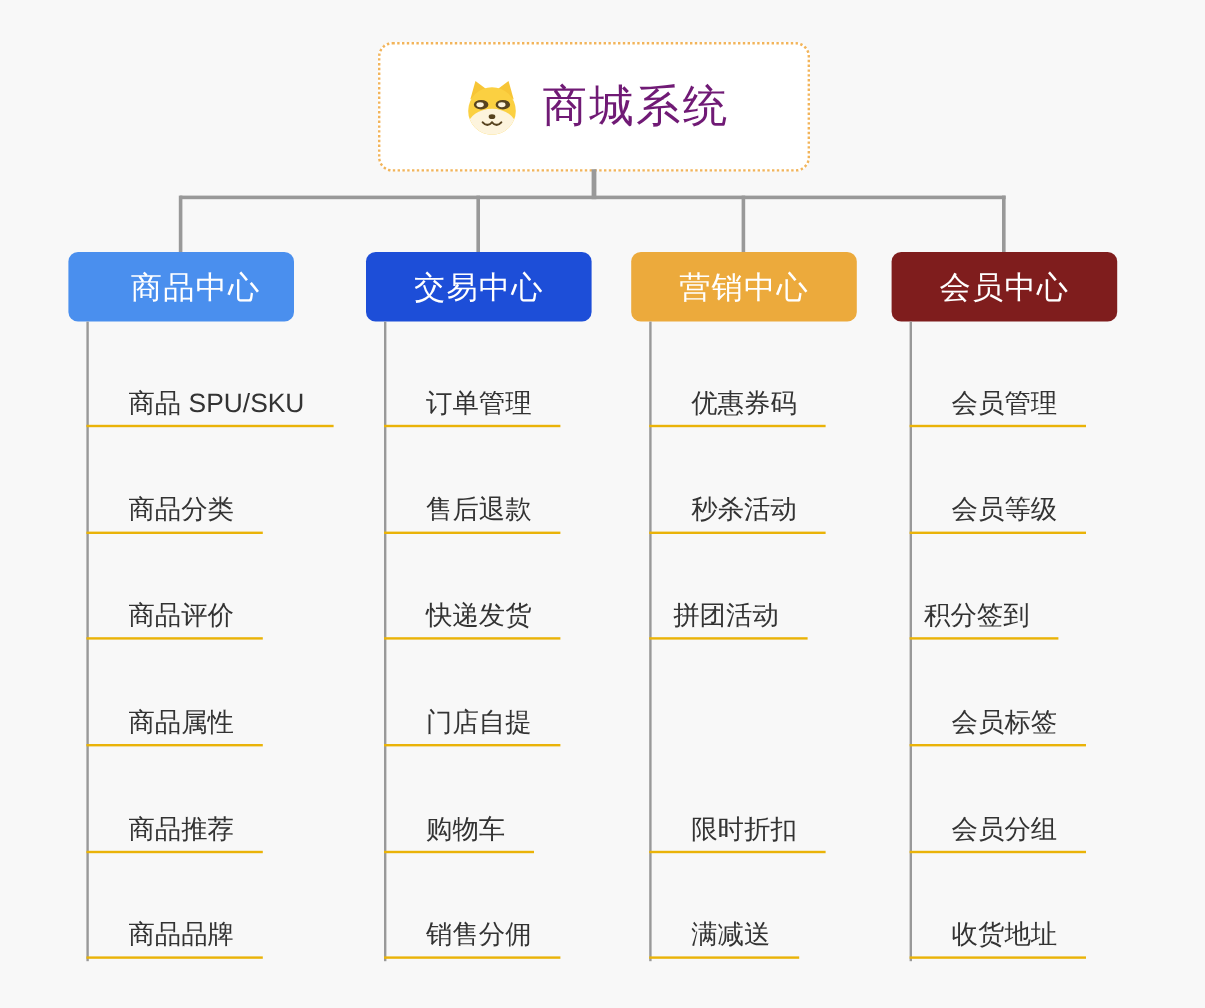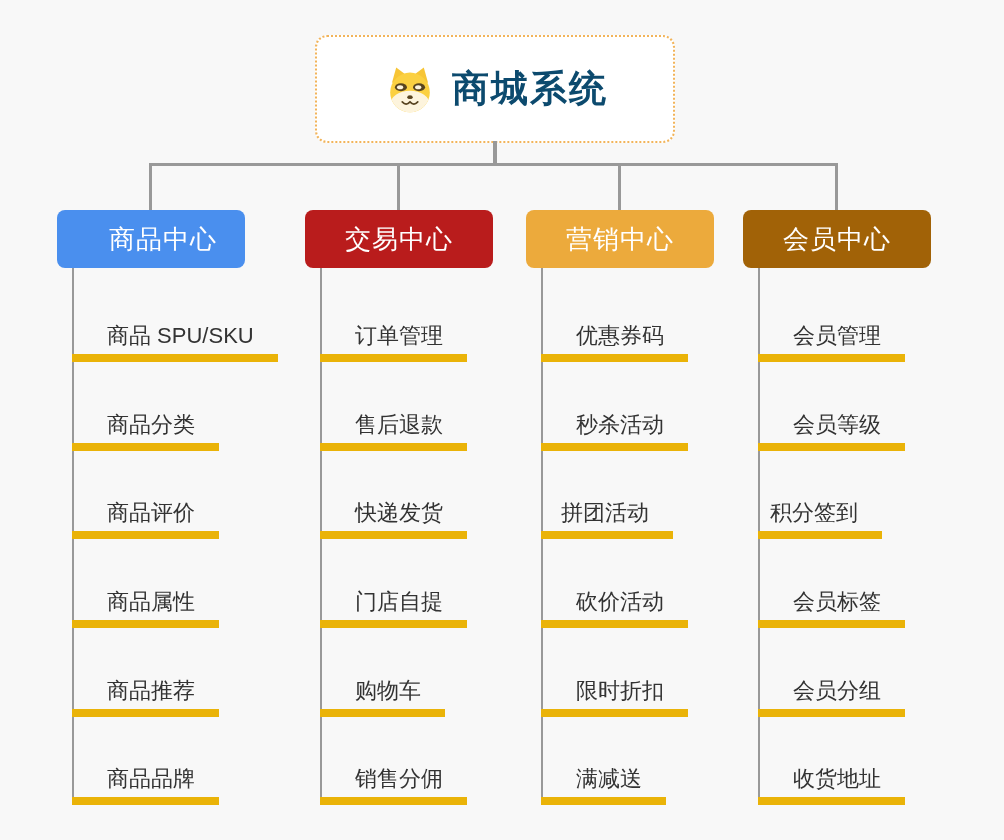--- a/index.html
+++ b/index.html
@@ -12,21 +12,21 @@
   #canvas{position:absolute;inset:0;width:1004px;height:840px;}
 
   
   .root-box{
     position:absolute;left:315px;top:35px;width:360px;height:108px;
     background:#ffffff;border:2px dotted #f2b45a;border-radius:12px;
     box-sizing:border-box;
     display:flex;align-items:center;justify-content:center;gap:14px;
   }
   .root-title{
-    font-size:37px;letter-spacing:2px;color:#0c4a6e;font-weight:700;
+    font-size:37px;letter-spacing:2px;color:#701a75;font-weight:400;
     white-space:nowrap;
   }
   .root-icon{flex:0 0 auto;display:block;}
 
   
   .line{position:absolute;background:#999;}
   .stem{left:493px;top:141px;width:4px;height:25px;}
   .top-rail{left:150px;top:163px;width:688px;height:3px;}
   .drop{position:absolute;left:92px;top:-47px;width:3px;height:47px;background:#999;}
   .spine{position:absolute;left:15px;top:58px;width:2px;height:533px;background:#999;}
@@ -36,21 +36,21 @@
   .branch-header{
     position:relative;width:188px;height:58px;border-radius:8px;
     display:flex;align-items:center;justify-content:center;
     color:#ffffff;font-size:26px;letter-spacing:1px;white-space:nowrap;
     box-sizing:border-box;
   }
   .child-node{
     position:absolute;left:15px;
     display:inline-block;white-space:nowrap;
     padding:0 24px 4px 35px;
-    border-bottom:8px solid #eab308;
+    border-bottom:2px solid #eab308;
     font-size:22px;line-height:28px;color:#333;
   }
 </style>
 </head>
 <body>
 
 <div id="canvas">
 
   <div class="root-box">
     <svg class="root-icon" width="56" height="50" viewBox="0 0 64 58" aria-hidden="true">
@@ -83,43 +83,42 @@
     <div class="spine"></div>
   <div class="child-node" style="top: 112px;">商品 SPU/SKU</div>
         <div class="child-node" style="top: 201px;">商品分类</div>
         <div class="child-node" style="top: 289px;">商品评价</div>
         <div class="child-node" style="top: 378px;">商品属性</div>
         <div class="child-node" style="top: 467px;">商品推荐</div>
         <div class="child-node" style="top: 555px;">商品品牌</div>
       </div>
       <div class="branch" style="left: 305px;">
     <div class="drop"></div>
-    <div class="branch-header" style="background: #b91c1c;">交易中心</div>
+    <div class="branch-header" style="background: #1d4ed8;">交易中心</div>
     <div class="spine"></div>
   <div class="child-node" style="top: 112px;">订单管理</div>
         <div class="child-node" style="top: 201px;">售后退款</div>
         <div class="child-node" style="top: 289px;">快递发货</div>
         <div class="child-node" style="top: 378px;">门店自提</div>
         <div class="child-node" style="top: 467px;">购物车</div>
         <div class="child-node" style="top: 555px;">销售分佣</div>
       </div>
       <div class="branch" style="left: 526px;">
     <div class="drop"></div>
     <div class="branch-header" style="background: rgb(236, 170, 60);">营销中心</div>
     <div class="spine"></div>
   <div class="child-node" style="top: 112px;">优惠券码</div>
         <div class="child-node" style="top: 201px;">秒杀活动</div>
         <div class="child-node" style="top: 289px; padding-left: 20px;">拼团活动</div>
-        <div class="child-node" style="top: 378px;">砍价活动</div>
         <div class="child-node" style="top: 467px;">限时折扣</div>
         <div class="child-node" style="top: 555px;">满减送</div>
       </div>
       <div class="branch" style="left: 743px;">
     <div class="drop"></div>
-    <div class="branch-header" style="background: #a16207; text-align: right;">会员中心</div>
+    <div class="branch-header" style="background: #7f1d1d; text-align: right;">会员中心</div>
     <div class="spine"></div>
   <div class="child-node" style="top: 112px;">会员管理</div>
         <div class="child-node" style="top: 201px;">会员等级</div>
         <div class="child-node" style="top: 289px; padding-left: 12px;">积分签到</div>
         <div class="child-node" style="top: 378px;">会员标签</div>
         <div class="child-node" style="top: 467px;">会员分组</div>
         <div class="child-node" style="top: 555px;">收货地址</div>
       </div>
     </div>
 </div>

